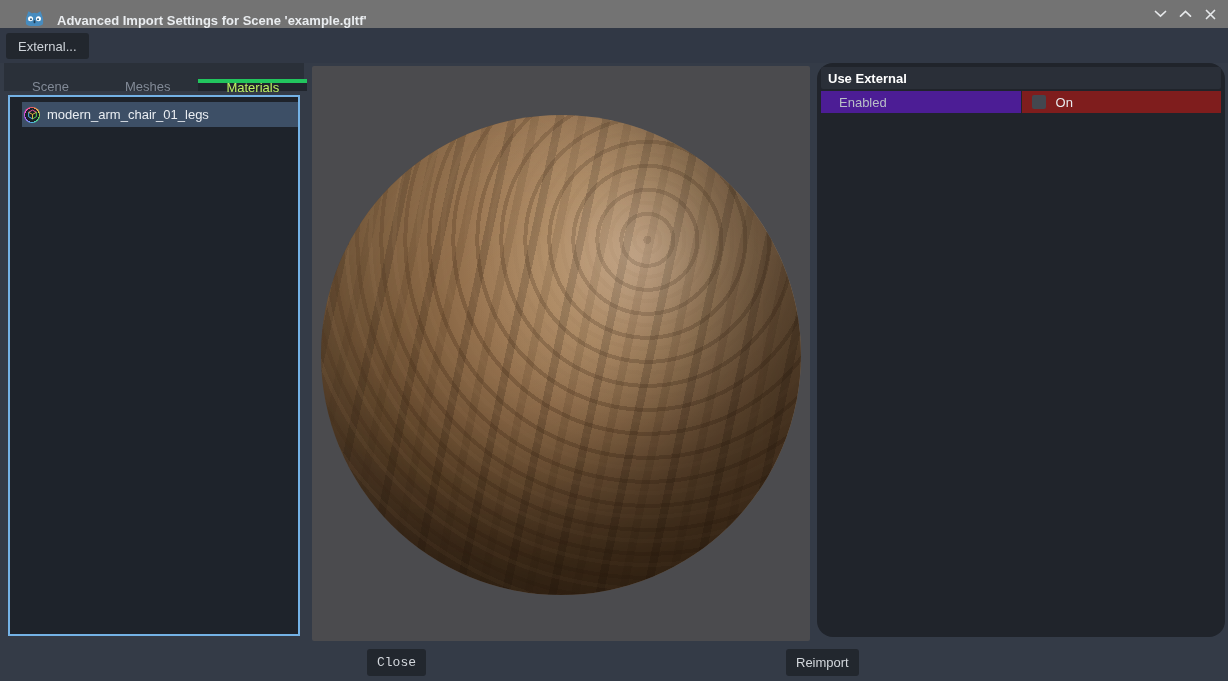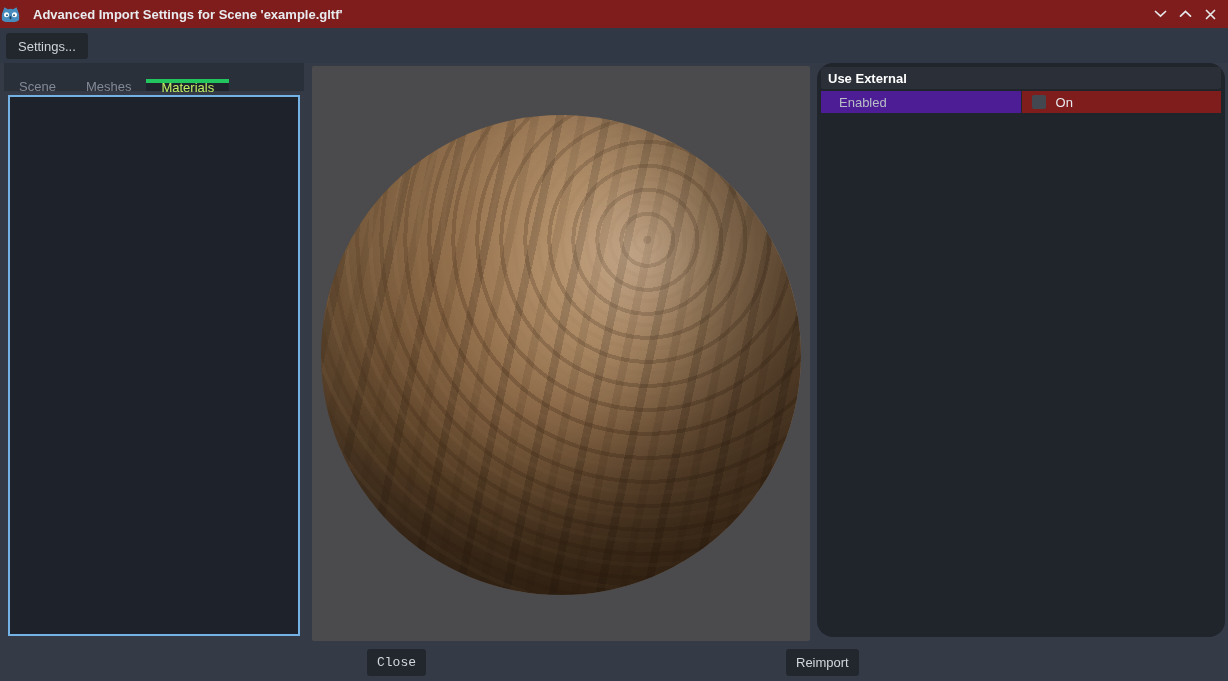--- a/index.html
+++ b/index.html
@@ -8,21 +8,21 @@
     position:relative; overflow:hidden;
     background:#343b47;
     font-family:"Liberation Sans", sans-serif;
     font-size:13px; color:#ced3d9;
     -webkit-font-smoothing:antialiased;
   }
 
   
   .titlebar {
     position:absolute; left:0; top:0; width:1228px; height:28px;
-    background:#7f1d1d; display:flex; align-items:center; 
+    background:#737373; display:flex; align-items:flex-end; padding-left:24px;
   }
   .godot-icon { width:21px; height:19px; flex:0 0 auto; }
   .window-title { margin-left:12px; font-weight:bold; color:#e9ecef; font-size:13px; }
   .win-controls { position:absolute; right:5px; top:0; height:28px; display:flex; align-items:center; }
   .win-btn { width:25px; height:24px; display:flex; align-items:center; justify-content:center; cursor:default; }
   .win-btn svg { display:block; }
 
   
   .menubar {
     position:absolute; left:0; top:28px; width:1228px; height:35px;
@@ -33,21 +33,21 @@
     padding:0 12px; background:#22272e; border-radius:3px;
     color:#ced3d9; display:flex; align-items:center; cursor:default;
   }
 
   
   .tabstrip {
     position:absolute; left:4px; top:63px; width:300px; height:28px;
     background:#2a3039; display:flex;
   }
   .tab {
-    padding:0 15px; display:flex; align-items:center; color:#828a97; cursor:default;
+    padding:0 28px; display:flex; align-items:center; color:#828a97; cursor:default;
     border-top:2px solid transparent;
     margin-top:16px;
   }
   .tab.active {
     background:#20252d; color:#bef264; border-top:4px solid #22c55e;
   }
 
   
   .list-panel {
     position:absolute; left:8px; top:95px; width:292px; height:541px;
@@ -161,30 +161,42 @@
       <span>
         <svg width="11" height="11" viewBox="0 0 11 11">
             <path d="M1.5 1.5 L9.5 9.5 M9.5 1.5 L1.5 9.5" stroke="#e6e8ea" stroke-width="1.7" stroke-linecap="round"></path>
           </svg>
       </span>
     </div>
   </div>
 </div>
 
 <div class="menubar">
-  <div class="actions-btn">Settings...</div>
+  <div class="actions-btn">External...</div>
 </div>
 
 <div class="tabstrip">
   <div class="tab">Scene</div>
   <div class="tab">Meshes</div>
   <div class="tab active">Materials</div>
 </div>
 
 <div class="list-panel">
+  <div class="list-item selected">
+    <span class="mat-icon">
+      <svg width="11" height="11" viewBox="0 0 12 12">
+        <path d="M6 1.2 L10.2 3.6 L10.2 8.4 L6 10.8 L1.8 8.4 L1.8 3.6 Z" fill="#161c25"></path>
+        <path d="M1.8 3.6 L6 1.2 L10.2 3.6" stroke="#ff5fae" stroke-width="1" fill="none"></path>
+        <path d="M10.2 3.6 L10.2 8.4 L6 10.8" stroke="#58e05f" stroke-width="1" fill="none"></path>
+        <path d="M1.8 3.6 L1.8 8.4 L6 10.8" stroke="#4fc3f7" stroke-width="1" fill="none"></path>
+        <path d="M6 5.9 L6 10.8 M6 5.9 L1.8 3.6 M6 5.9 L10.2 3.6" stroke="#ffd24a" stroke-width="0.9" fill="none"></path>
+      </svg>
+    </span>
+    <span>modern_arm_chair_01_legs</span>
+  </div>
 </div>
 
 <div class="preview">
   <div class="sphere"></div>
 </div>
 
 <div class="inspector">
   <div class="inspector-header">Use External</div>
   <div class="prop-row">
     <div class="prop-label">Enabled</div>

